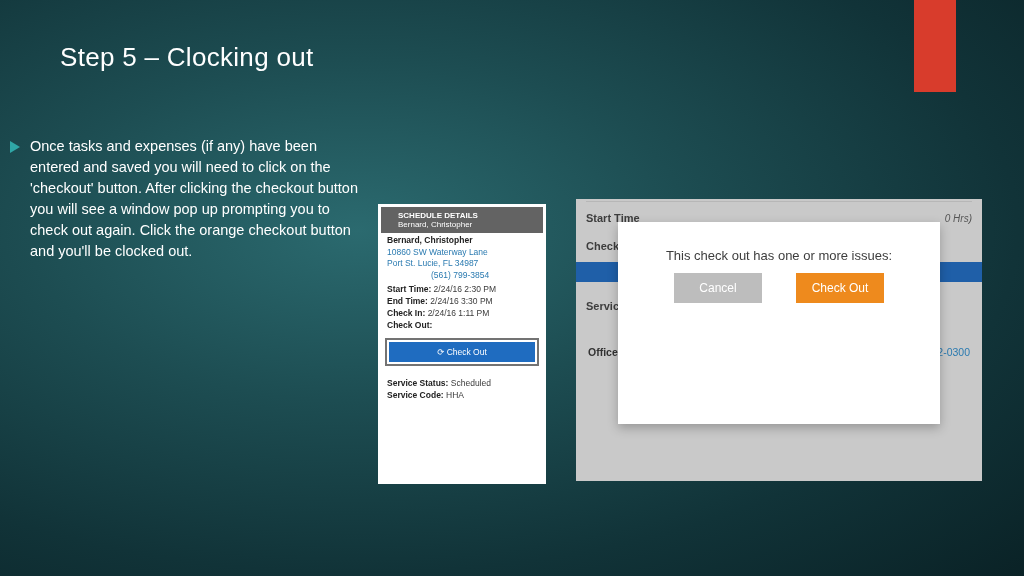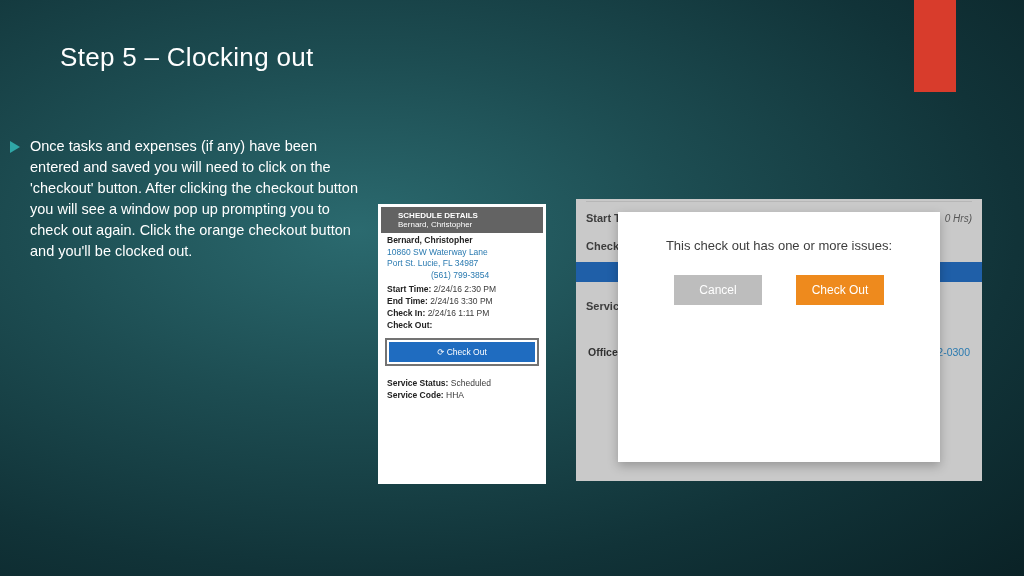--- a/index.html
+++ b/index.html
@@ -33,24 +33,24 @@
   .shot2{position:absolute;left:576px;top:199px;width:406px;height:282px;background:#c9c9c9;color:#333;}
   .s2-top{padding:5px 10px;color:#2a7ab0;font-size:10px;}
   .s2-line{height:1px;background:#b7b7b7;margin:2px 10px 8px;}
   .s2-lbl{font-size:11px;font-weight:600;color:#3d3d3d;margin-left:10px;}
   .s2-row{display:flex;align-items:center;margin-top:10px;}
   .s2-right{margin-left:auto;margin-right:10px;font-size:10px;font-style:italic;color:#555;}
   .s2-bluebar{height:20px;background:#1f5fa8;margin:10px 0 18px;}
   .s2-bottom{display:flex;justify-content:space-between;font-size:10.5px;padding:0 12px;}
   .s2-bottom .k{font-weight:600;}
   .s2-bottom .ph{color:#2a7ab0;}
-  .modal{position:absolute;left:618px;top:212px;width:322px;height:250px;background:#fff;box-shadow:0 4px 10px rgba(0,0,0,.25);}
+  .modal{position:absolute;left:618px;top:222px;width:322px;height:202px;background:#fff;box-shadow:0 4px 10px rgba(0,0,0,.25);}
   .m-title{text-align:center;font-size:13px;color:#3d3d3d;margin-top:26px;}
   .m-list{list-style:disc;color:#8a8a8a;font-size:11.5px;margin:14px auto 0;width:170px;padding-left:18px;line-height:1.45;}
-  .m-btns{display:flex;justify-content:center;gap:34px;margin-top:22px;}
+  .m-btns{display:flex;justify-content:center;gap:34px;margin-top:10px;}
   .m-btn{width:88px;height:30px;display:flex;align-items:center;justify-content:center;font-size:12px;color:#fff;}
   .m-cancel{background:#bdbdbd;}
   .m-check{background:#ee8a1d;}
 </style>
 </head>
 <body>
 
 <div class="slide">
   <div class="accent"></div>
   <div class="title">Step 5 – Clocking out</div>

